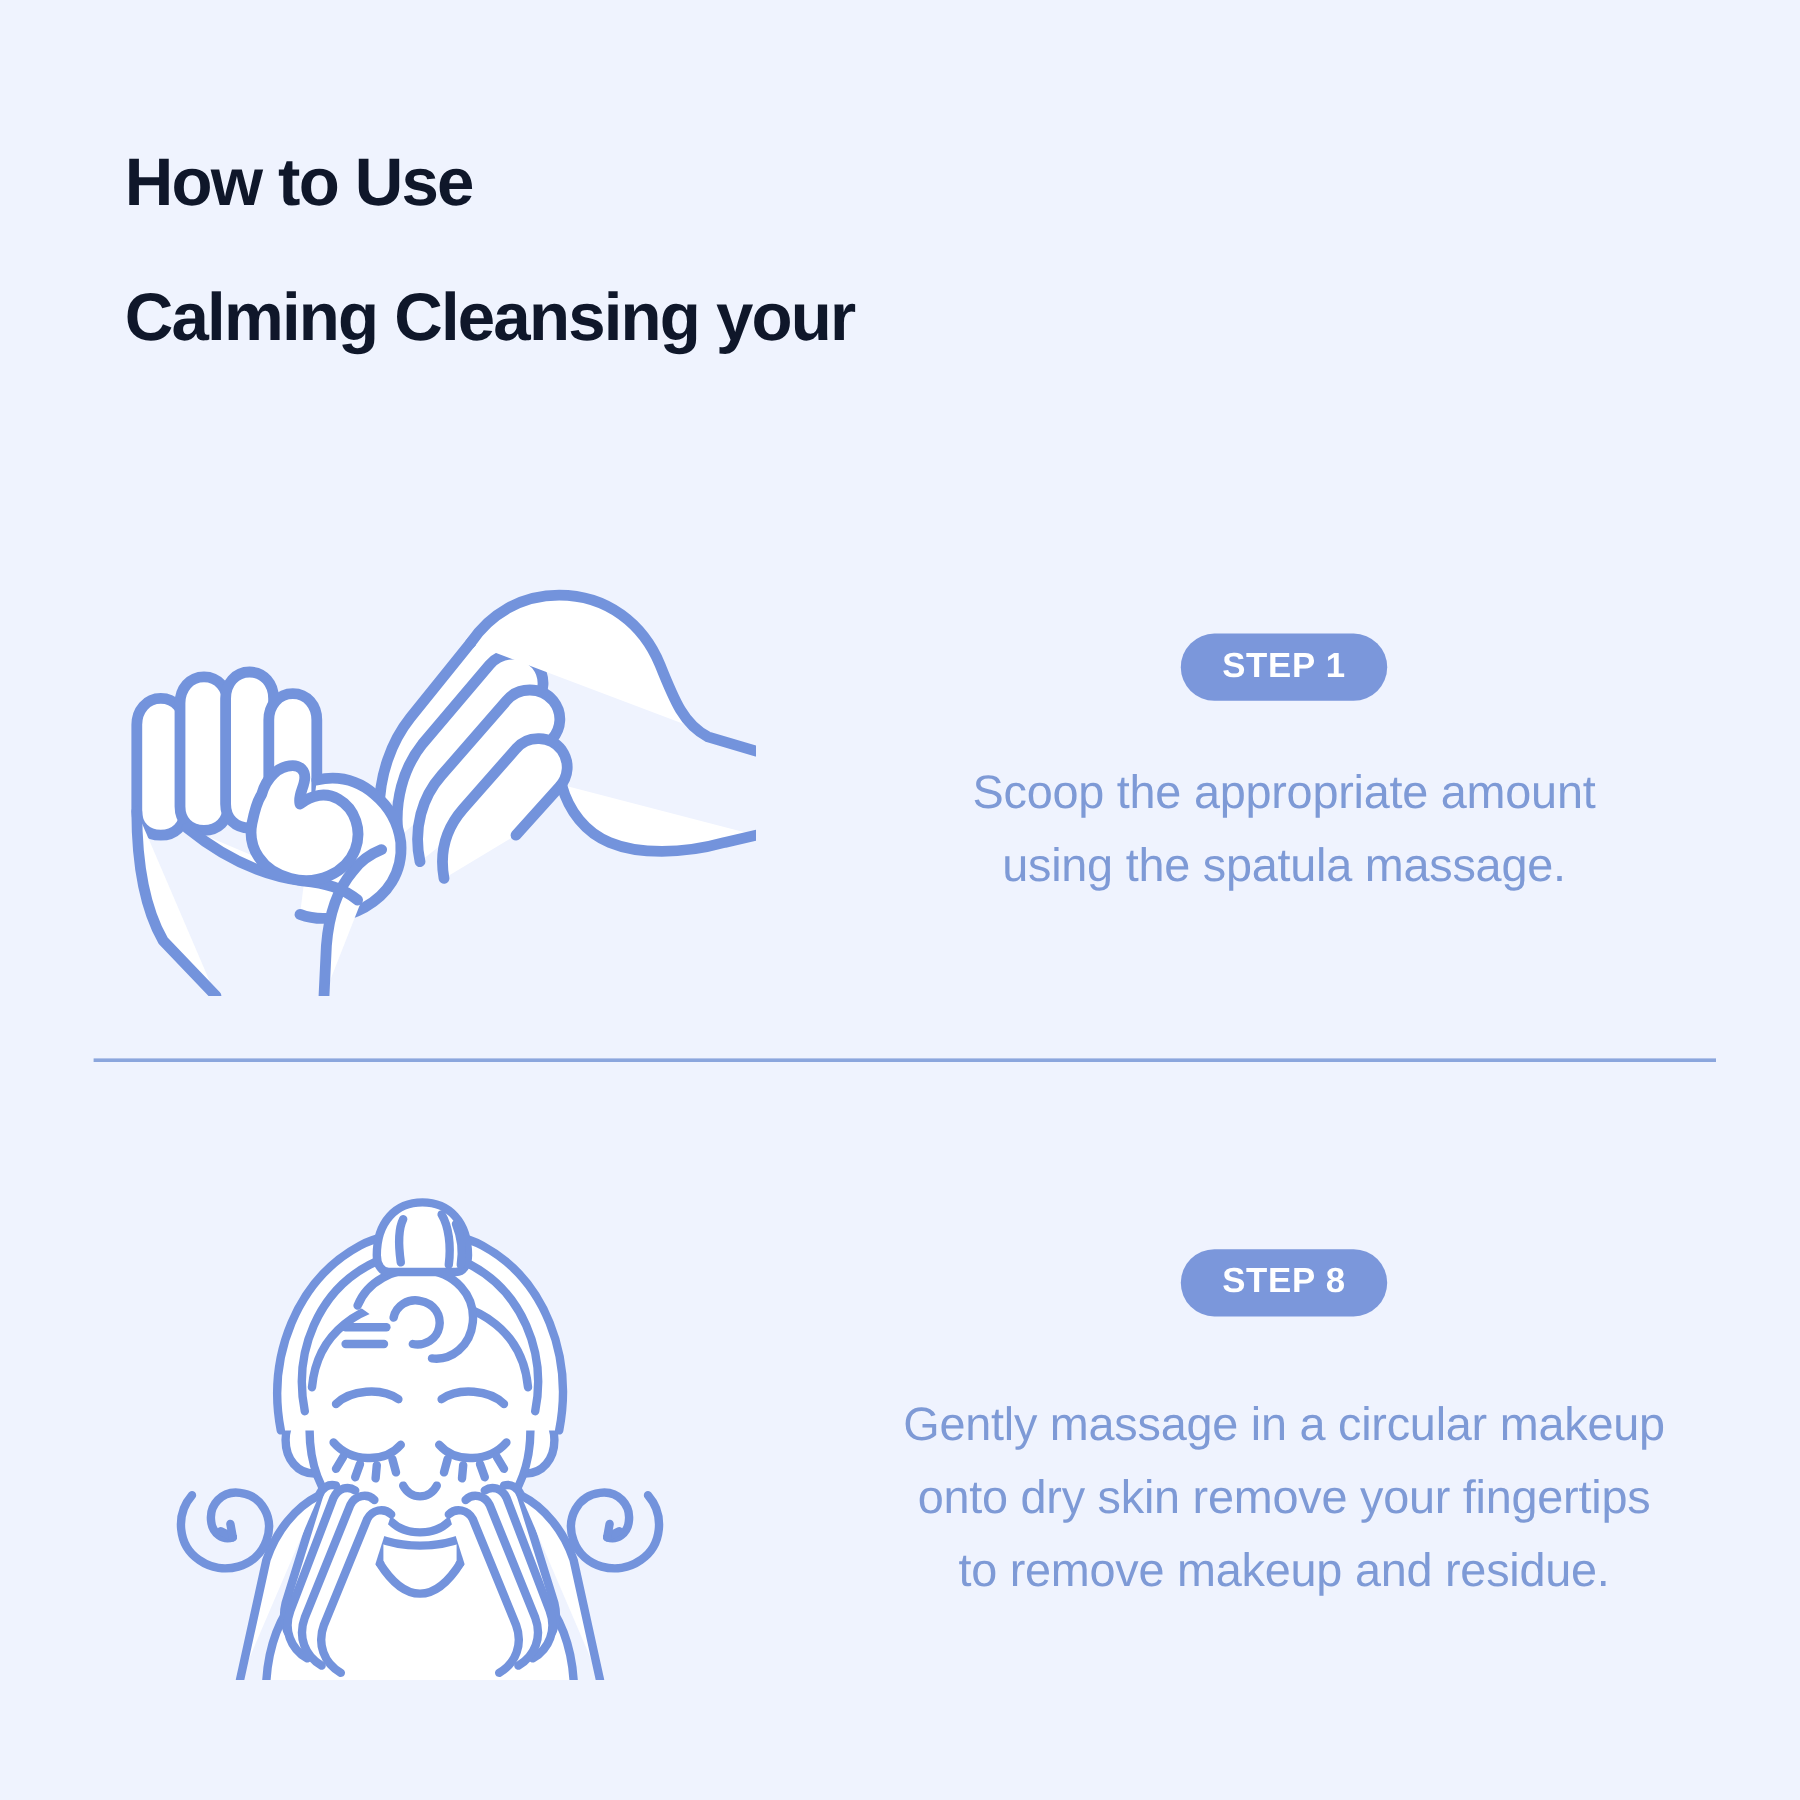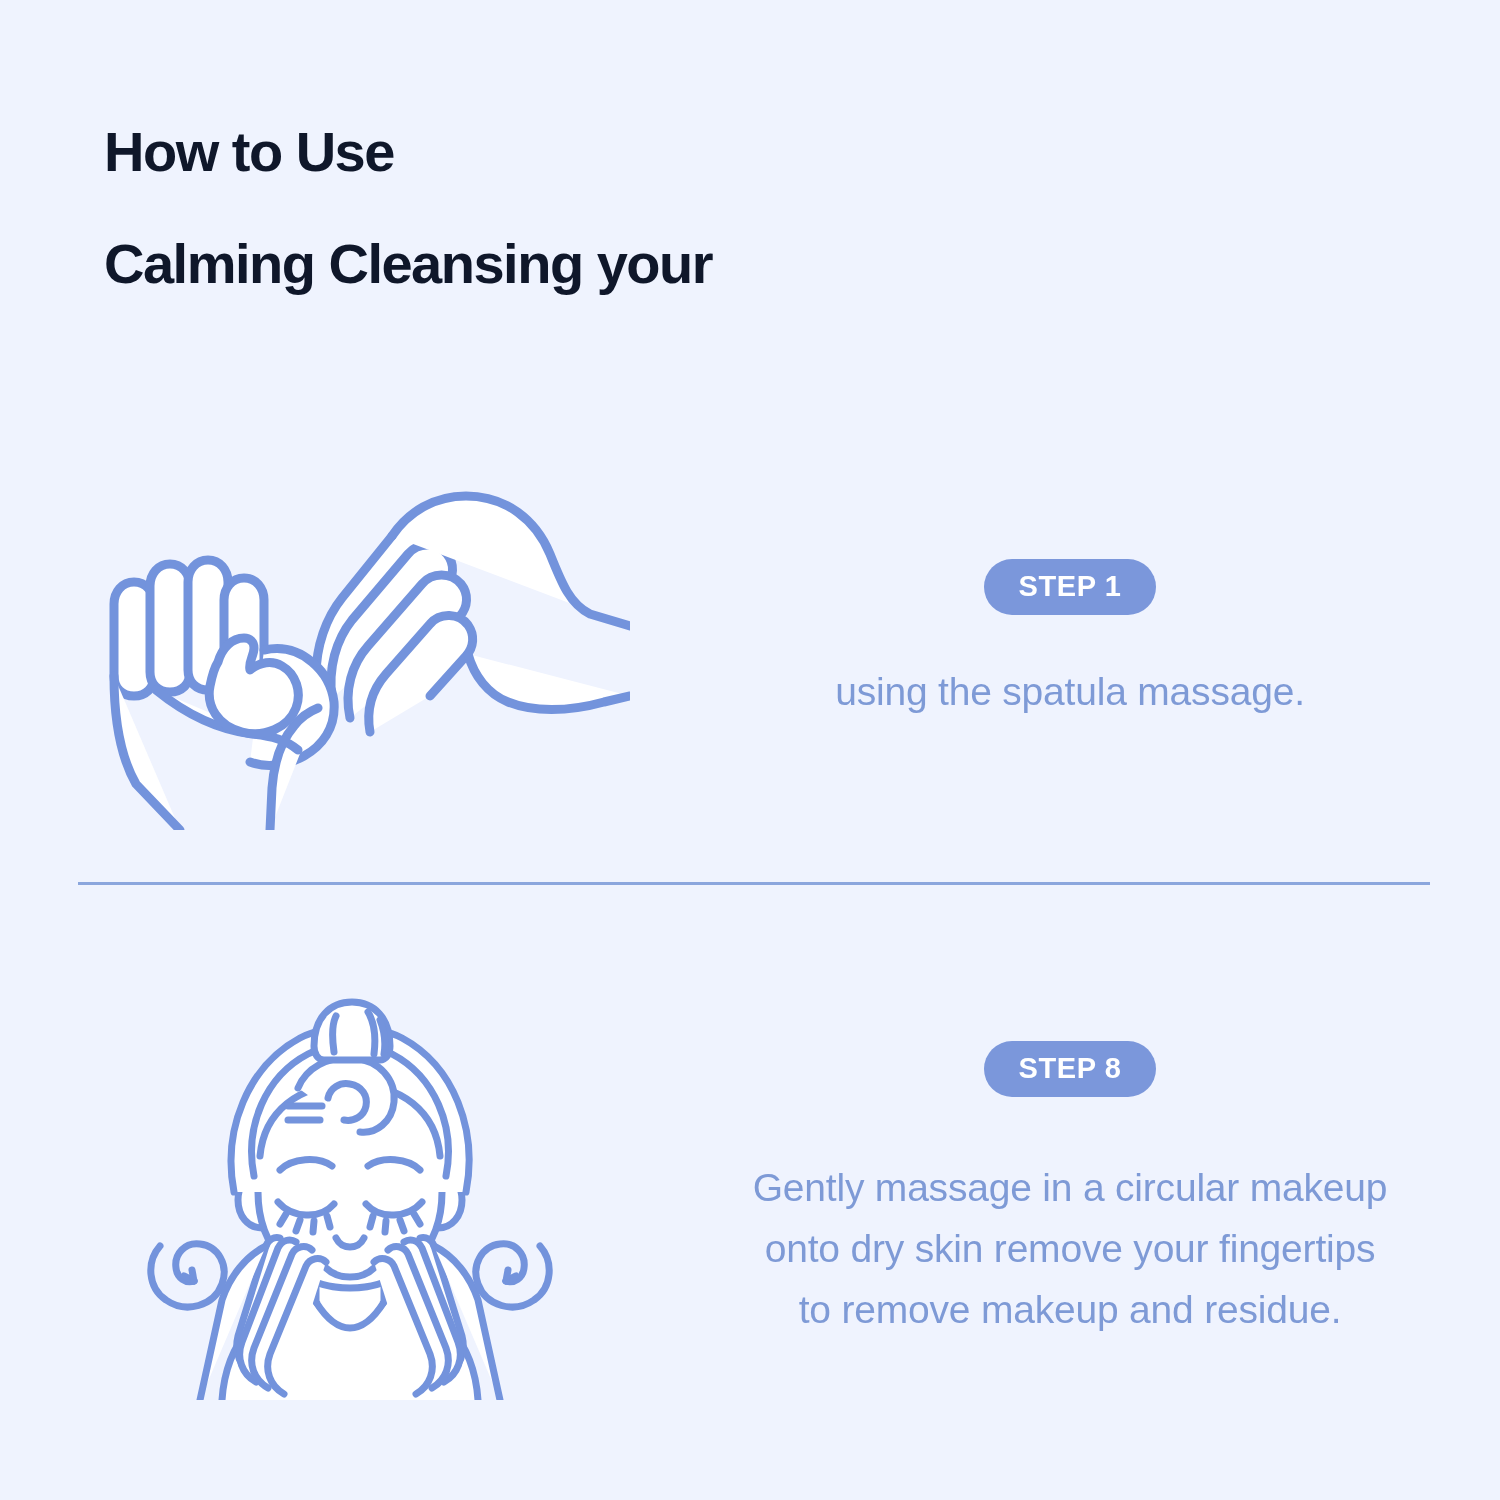--- a/index.html
+++ b/index.html
@@ -151,20 +151,21 @@
         <g stroke="#7393dc" stroke-width="9" stroke-linecap="round" stroke-linejoin="round" fill="#ffffff">
           <path d="M148 212 C152 198 162 188 174 188 C180 188 184 192 184 198 C184 206 178 212 180 220 C190 212 202 210 212 216 C226 224 232 242 226 258 C218 278 194 288 172 282 C148 276 136 256 140 236 C142 226 144 218 148 212 Z"></path>
         </g>
       </svg>
       </span>
     </div>
 
     <div class="text-col">
       <div class="step-badge">STEP 1</div>
       <div class="step-desc">
+        <div>Scoop the appropriate amount</div>
         <div>using the spatula massage.</div>
       </div>
     </div>
   </div>
 
   <div class="divider"></div>
 
   <div class="step-row" id="step-row-2">
 
     <div class="illus-col">

